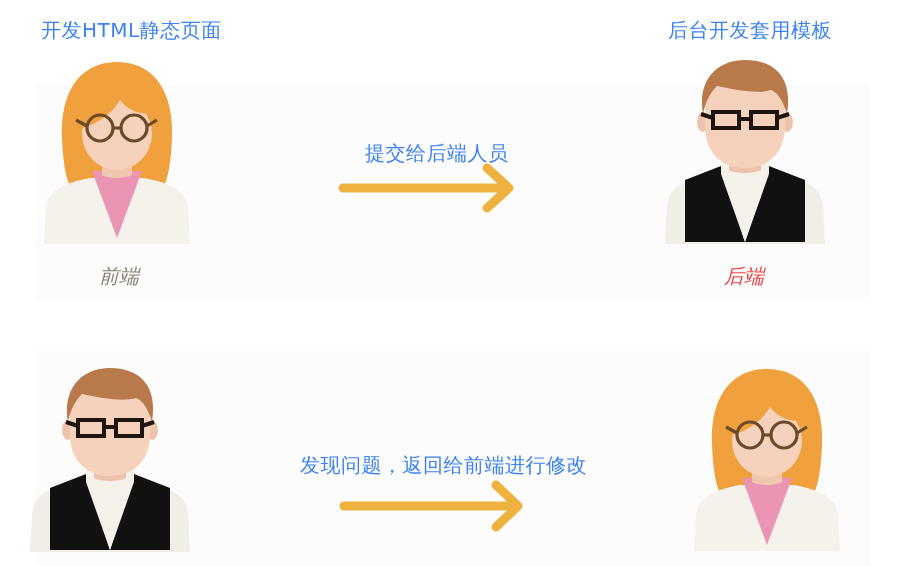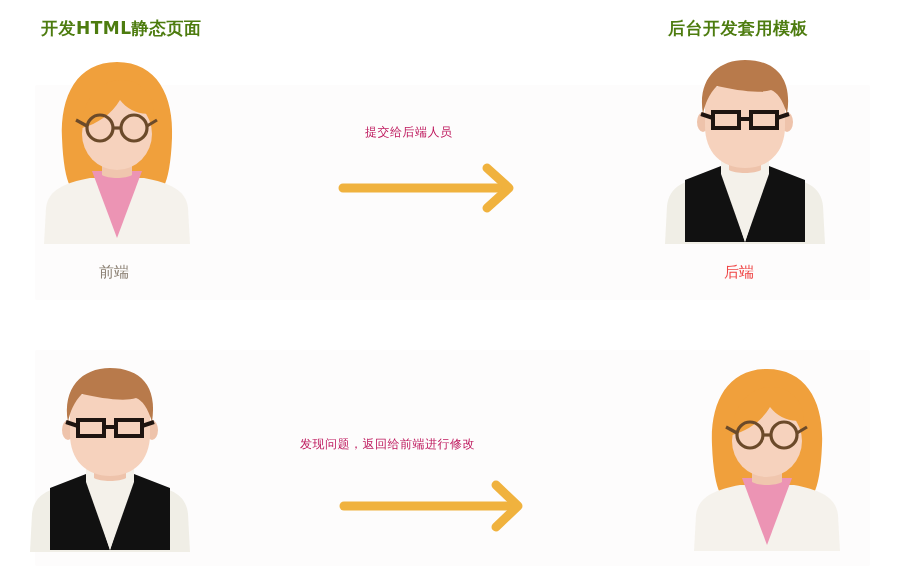--- a/index.html
+++ b/index.html
@@ -5,37 +5,39 @@
   * { box-sizing: border-box; margin: 0; padding: 0; }
   html, body { width: 913px; height: 566px; background: #ffffff; overflow: hidden; }
   body { position: relative; font-family: "DejaVu Sans", "Liberation Sans", sans-serif; }
   .panel {
     position: absolute;
     background: #fdfcfc;
     border-radius: 2px;
   }
   .title {
     position: absolute;
-    font-size: 17px;
-    font-weight: bold;
-    color: #4d7c0f;
+    font-size: 20px;
+    font-weight: normal;
+    color: #3b82f6;
     white-space: nowrap;
     letter-spacing: 0.5px;
   }
   .caption {
     position: absolute;
-    font-size: 12px;
-    color: #be185d;
+    font-size: 20px;
+    color: #3b82f6;
     white-space: nowrap;
     letter-spacing: 0.5px;
+    margin-top: 16px;
   }
   .role-label {
     position: absolute;
-    font-size: 15px;
+    font-size: 20px;
     white-space: nowrap;
+    font-style: italic;
   }
   .figure { position: absolute; }
   .arrow { position: absolute; }
 </style>
 </head>
 <body>
 
 <div class="panel" style="left:35px; top:85px; width:835px; height:215px;"></div>
 <div class="panel" style="left:35px; top:350px; width:835px; height:216px;"></div>
 

